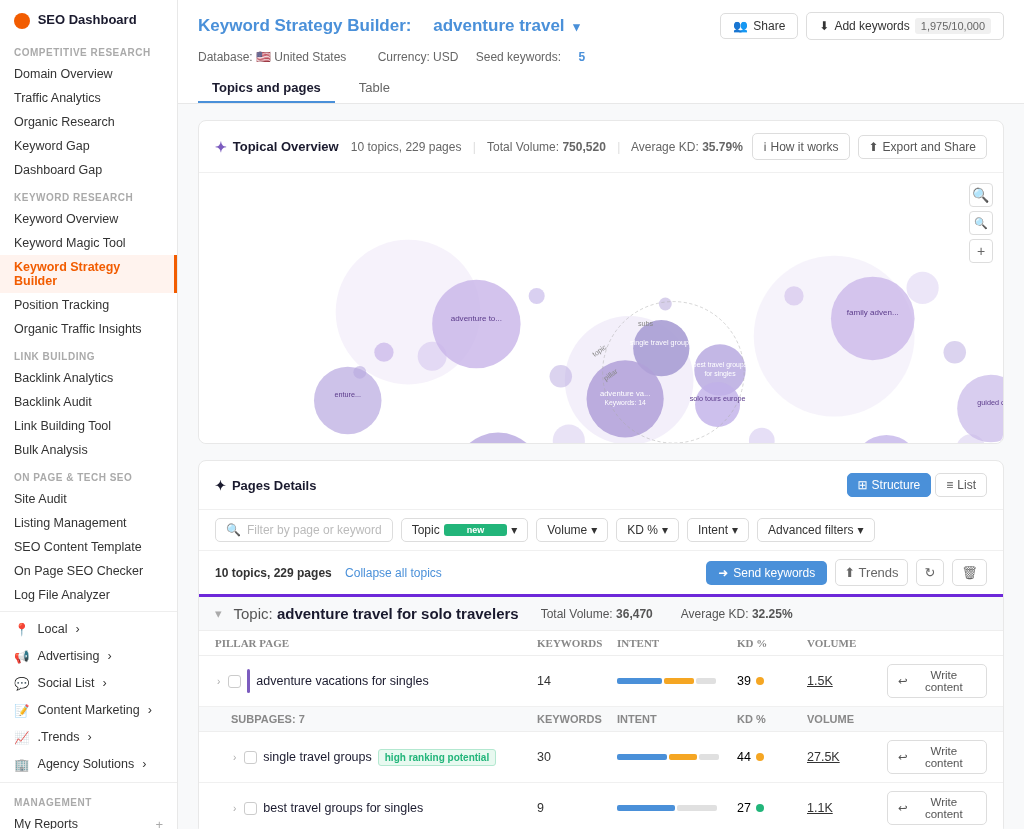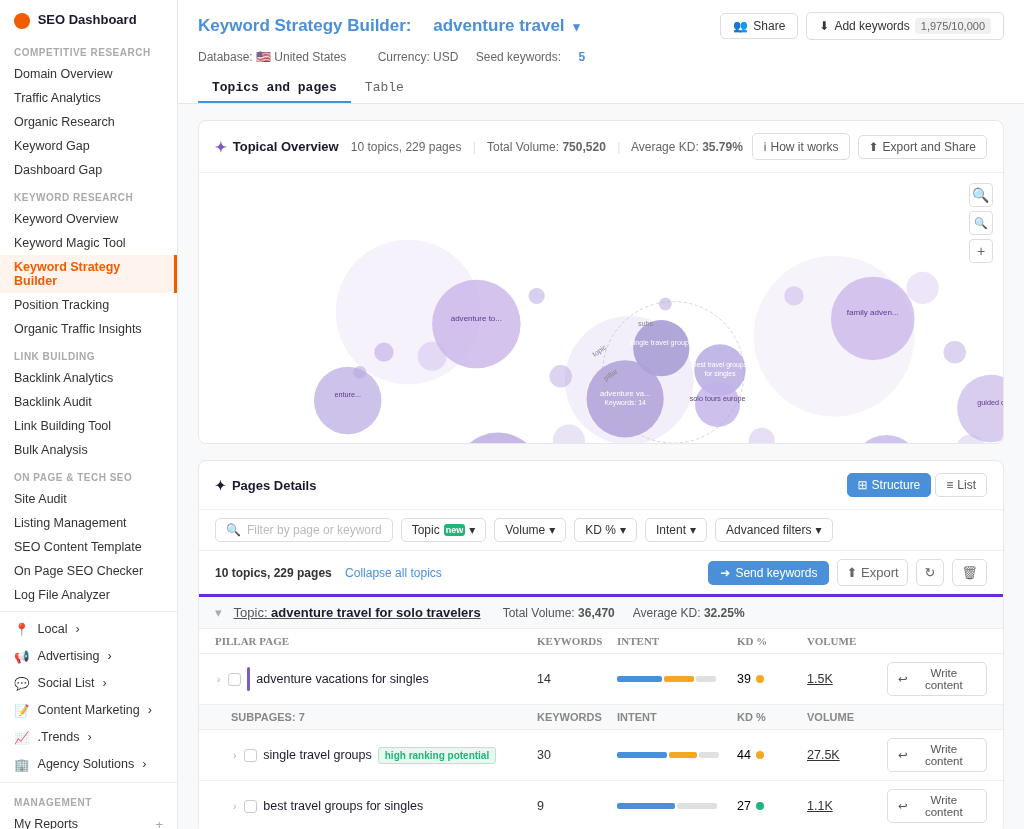--- a/index.html
+++ b/index.html
@@ -112,22 +112,21 @@
     }
     .header-meta {
       font-size: 12px;
       color: #666;
       margin-bottom: 10px;
     }
     .header-meta span { margin-right: 14px; }
     .seed-count { color: #4a90d9; font-weight: 600; }
     .tabs {
       display: flex;
-      gap: 0;
-      font-family: Liberation Mono, monospace;
+      gap: 10px;
     }
     .tab {
       padding: 6px 14px;
       font-size: 13px;
       color: #666;
       cursor: pointer;
       border-bottom: 2px solid transparent;
     }
     .tab.active {
       color: #1a1a2e;
@@ -239,21 +238,21 @@
       padding: 4px 10px; font-size: 12px; color: #999;
       background: #fff; cursor: text;
     }
     .filter-btn {
       display: flex; align-items: center; gap: 4px;
       padding: 4px 10px; border: 1px solid #ddd; border-radius: 5px;
       font-size: 12px; color: #333; background: #fff; cursor: pointer;
     }
     .badge-new {
       background: #22b57a; color: #fff;
-      font-size: 9px; padding: 1px 2px; border-radius: 3px; font-weight: 700;
+      font-size: 9px; padding: 1px 23px; border-radius: 3px; font-weight: 700;
     }
     .topics-bar {
       display: flex; align-items: center; justify-content: space-between;
       padding: 8px 16px;
       border-bottom: 3px solid #6d28d9;
     }
     .topics-info { font-size: 12px; color: #333; }
     .topics-info strong { font-weight: 700; }
     .topics-actions { display: flex; gap: 8px; align-items: center; }
     .btn-send {
@@ -266,21 +265,21 @@
       background: #fff; cursor: pointer; color: #666; font-size: 13px;
     }
 
     
     .topic-row {
       padding: 8px 16px;
       background: #f8f9fa;
       border-bottom: 1px solid #eee;
       display: flex; align-items: center; gap: 8px;
     }
-    .topic-label { font-size: 13px; color: #555; text-decoration: underline; }
+    .topic-label { font-size: 15px; color: #555; }
     .topic-label strong { font-weight: 700; color: #1a1a2e; }
     .topic-vol { font-size: 12px; color: #555; }
     .topic-kd { font-size: 12px; color: #555; }
 
     
     .table-header {
       display: grid;
       grid-template-columns: 1fr 80px 120px 70px 80px 100px;
       padding: 6px 16px;
       border-bottom: 1px solid #eee;
@@ -651,38 +650,38 @@
           <strong>10 topics, 229 pages</strong>
           <span style="margin-left: 10px; color: rgb(74, 144, 217); cursor: pointer;">Collapse all topics</span>
         </div>
         <div class="topics-actions">
           <button class="btn-send">
             <span>➜</span>
             <span>Send keywords</span>
           </button>
           <button class="btn-icon">
             <span>⬆</span>
-            <span>Export</span>
+            <span>Trends</span>
           </button>
           <button class="btn-icon">
             <span>↻</span>
           </button>
           <button class="btn-icon">
             <span>🗑</span>
           </button>
         </div>
       </div>
 
       <div class="topic-row">
         <span style="color:#aaa;margin-right:4px">▾</span>
         <span class="topic-label">Topic: <strong>adventure travel for solo travelers</strong></span>
         <span class="topic-vol" style="margin-left:14px">
           <span>Total Volume:</span> <strong>36,470</strong>
         </span>
-        <span class="topic-kd" style="margin-left:10px">
+        <span class="topic-kd" style="margin-left:20px">
           <span>Average KD:</span> <strong>32.25%</strong>
         </span>
       </div>
 
       <div class="table-header">
         <div class="th">Pillar page</div>
         <div class="th">Keywords</div>
         <div class="th">Intent</div>
         <div class="th">KD %</div>
         <div class="th">Volume</div>

